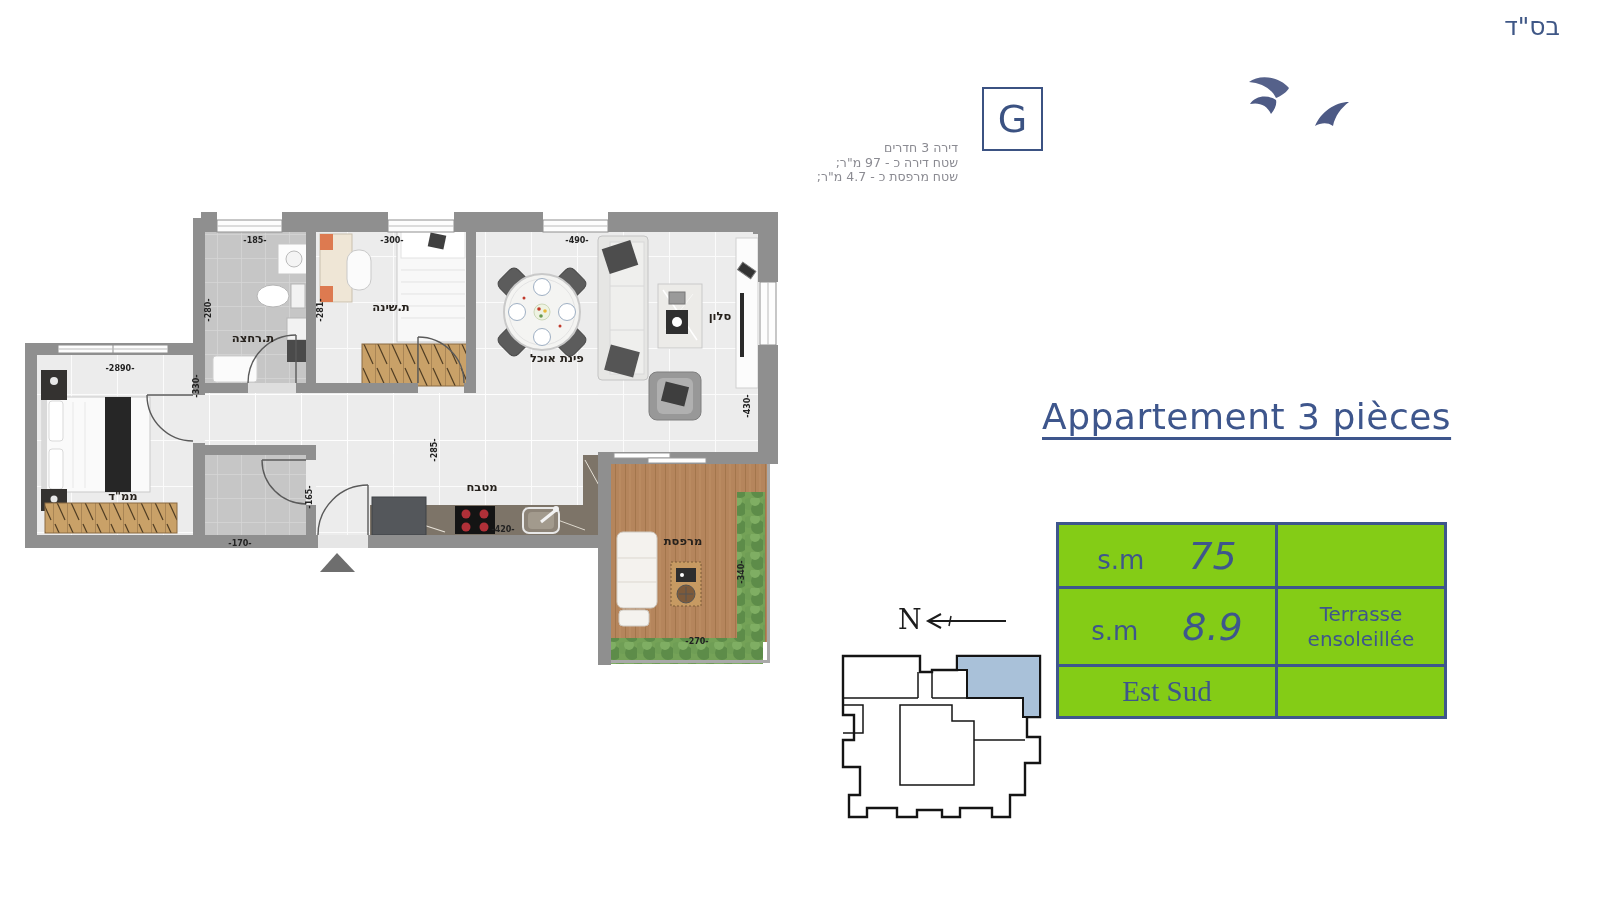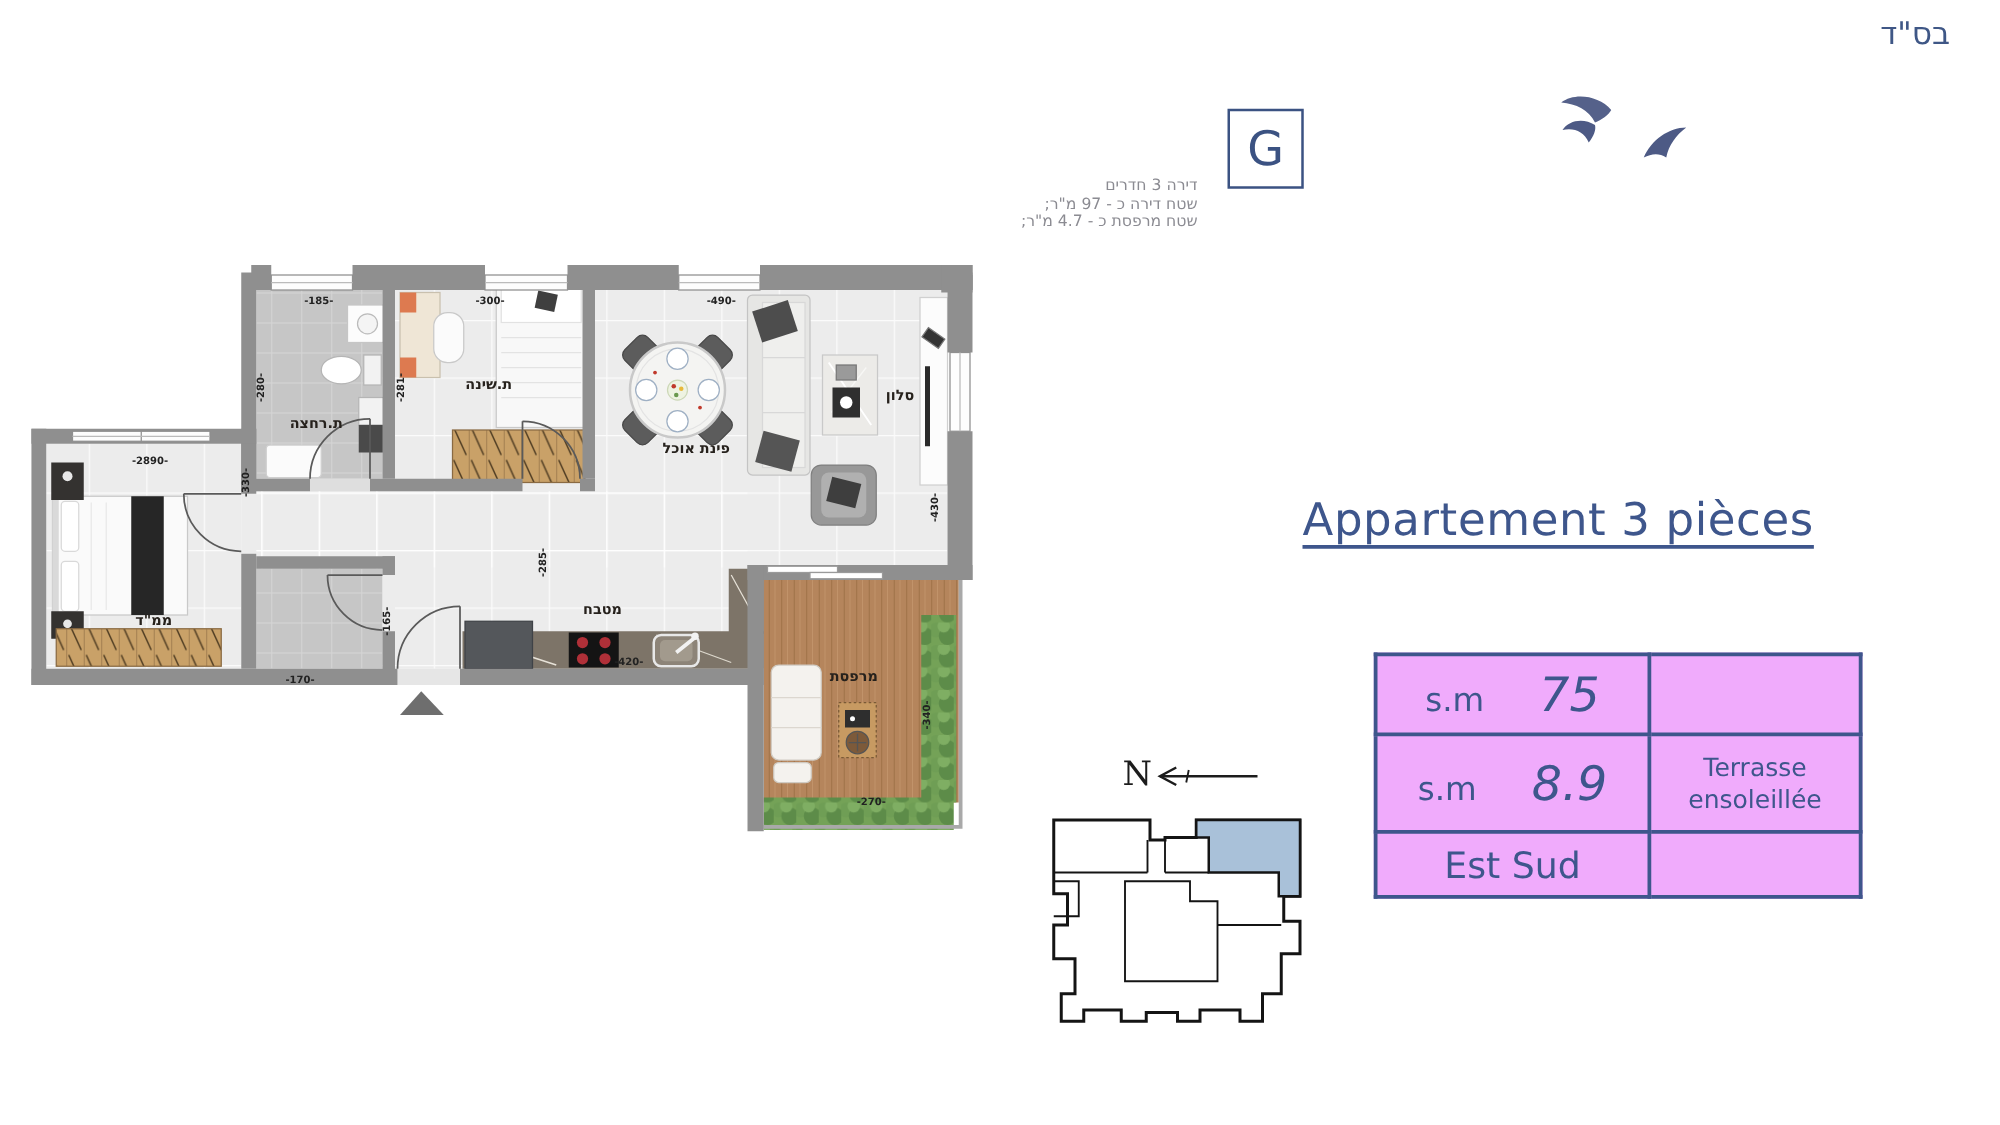--- a/index.html
+++ b/index.html
@@ -12,28 +12,28 @@
   #unit-info{left:776px;top:93px;width:182px;text-align:right;direction:rtl;
              color:#8b8b92;font-size:12.5px;line-height:14.5px;margin-top:48px;}
   #g-box{left:982px;top:87px;width:57px;height:60px;border:2.5px solid #3b5282;background:#fff;
          display:flex;align-items:center;justify-content:center;
          font-size:38px;color:#3b5282;font-weight:400;}
   
   #main-title{left:1042px;top:396px;width:452px;font-size:36px;color:#3e568c;
               font-weight:500;letter-spacing:.5px;text-decoration:underline;
               text-decoration-thickness:3px;text-underline-offset:8px;white-space:nowrap;}
   
-  #spec-table{left:1099px;top:522px;border-collapse:collapse;color:#3e568c;background:#f0abfc;}
+  #spec-table{left:1056px;top:522px;border-collapse:collapse;color:#3e568c;background:#84cc16;}
   #spec-table td{border:3px solid #3e568c;padding:0;}
   #spec-table .c-left{width:216px;}
   #spec-table .c-right{width:166px;}
   .cell-flex{display:flex;align-items:baseline;justify-content:center;gap:44px;}
   .u-label{font-size:26px;}
   .u-value{font-size:38px;font-weight:500;font-style:italic;}
-  .r1{height:64px;} .r2{height:78px;} .r3{height:52px;}
+  .r1{height:64px;} .r2{height:78px;} .r3{height:52px;font-family:Liberation Serif, serif;}
   .note2{font-size:20px;line-height:1.25;text-align:center;}
   .orient{font-size:29px;text-align:center;}
   
   #north-n{left:898px;top:604px;font-family:"DejaVu Serif",serif;font-size:27px;color:#1c1c1c;}
   
   svg{display:block;}
   .plan-dim{font-family:"DejaVu Sans",sans-serif;font-size:8px;font-weight:bold;fill:#222;}
   .room-label{font-family:"DejaVu Sans",sans-serif;font-size:11.5px;font-weight:bold;fill:#26211c;}
 </style>
 </head>

